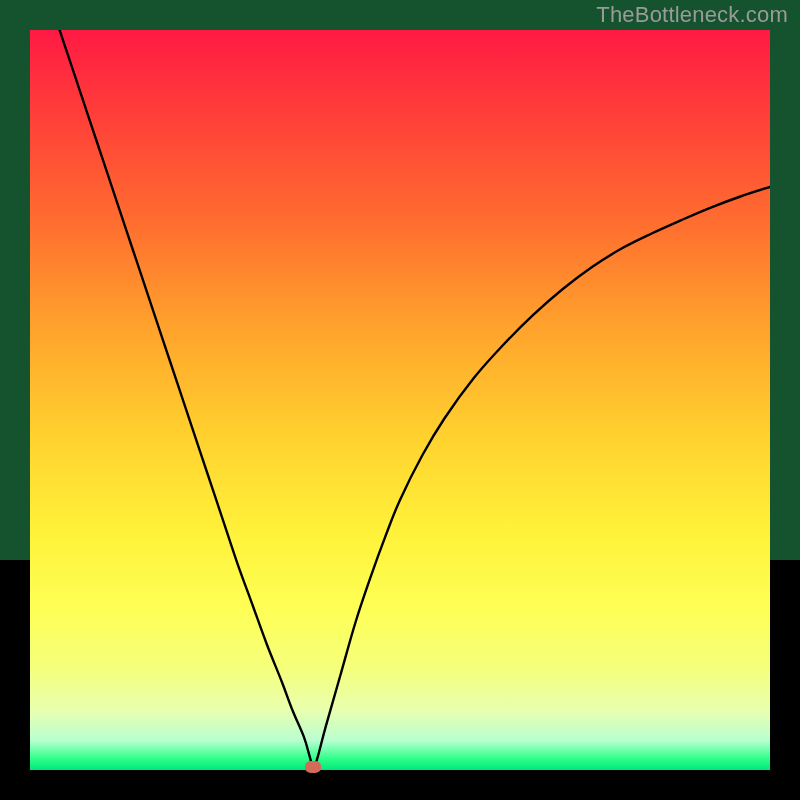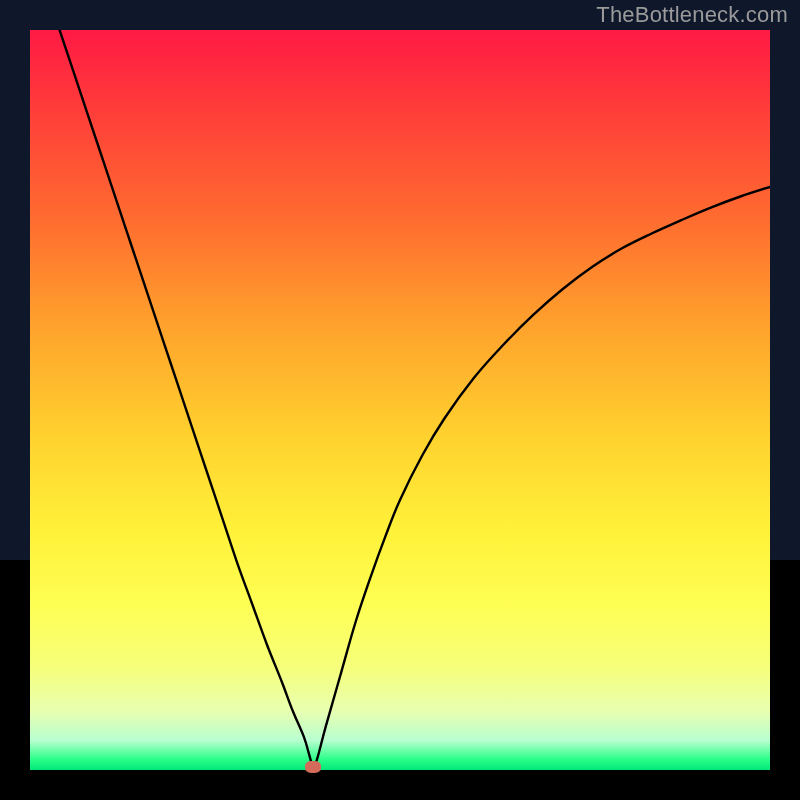--- a/index.html
+++ b/index.html
@@ -10,21 +10,21 @@
     background: #000;
     overflow: hidden;
     font-family: Arial, Helvetica, sans-serif;
   }
   .frame {
     position: absolute;
     top: 0;
     left: 0;
     width: 800px;
     height: 560px;
-    background: #0f172a;
+    background: #14532d;
   }
   .plot-area {
     position: absolute;
     top: 30px;
     left: 30px;
     width: 740px;
     height: 740px;
     background: linear-gradient(to bottom,
       #ff1a44 0%,
       #ff3a3a 10%,

